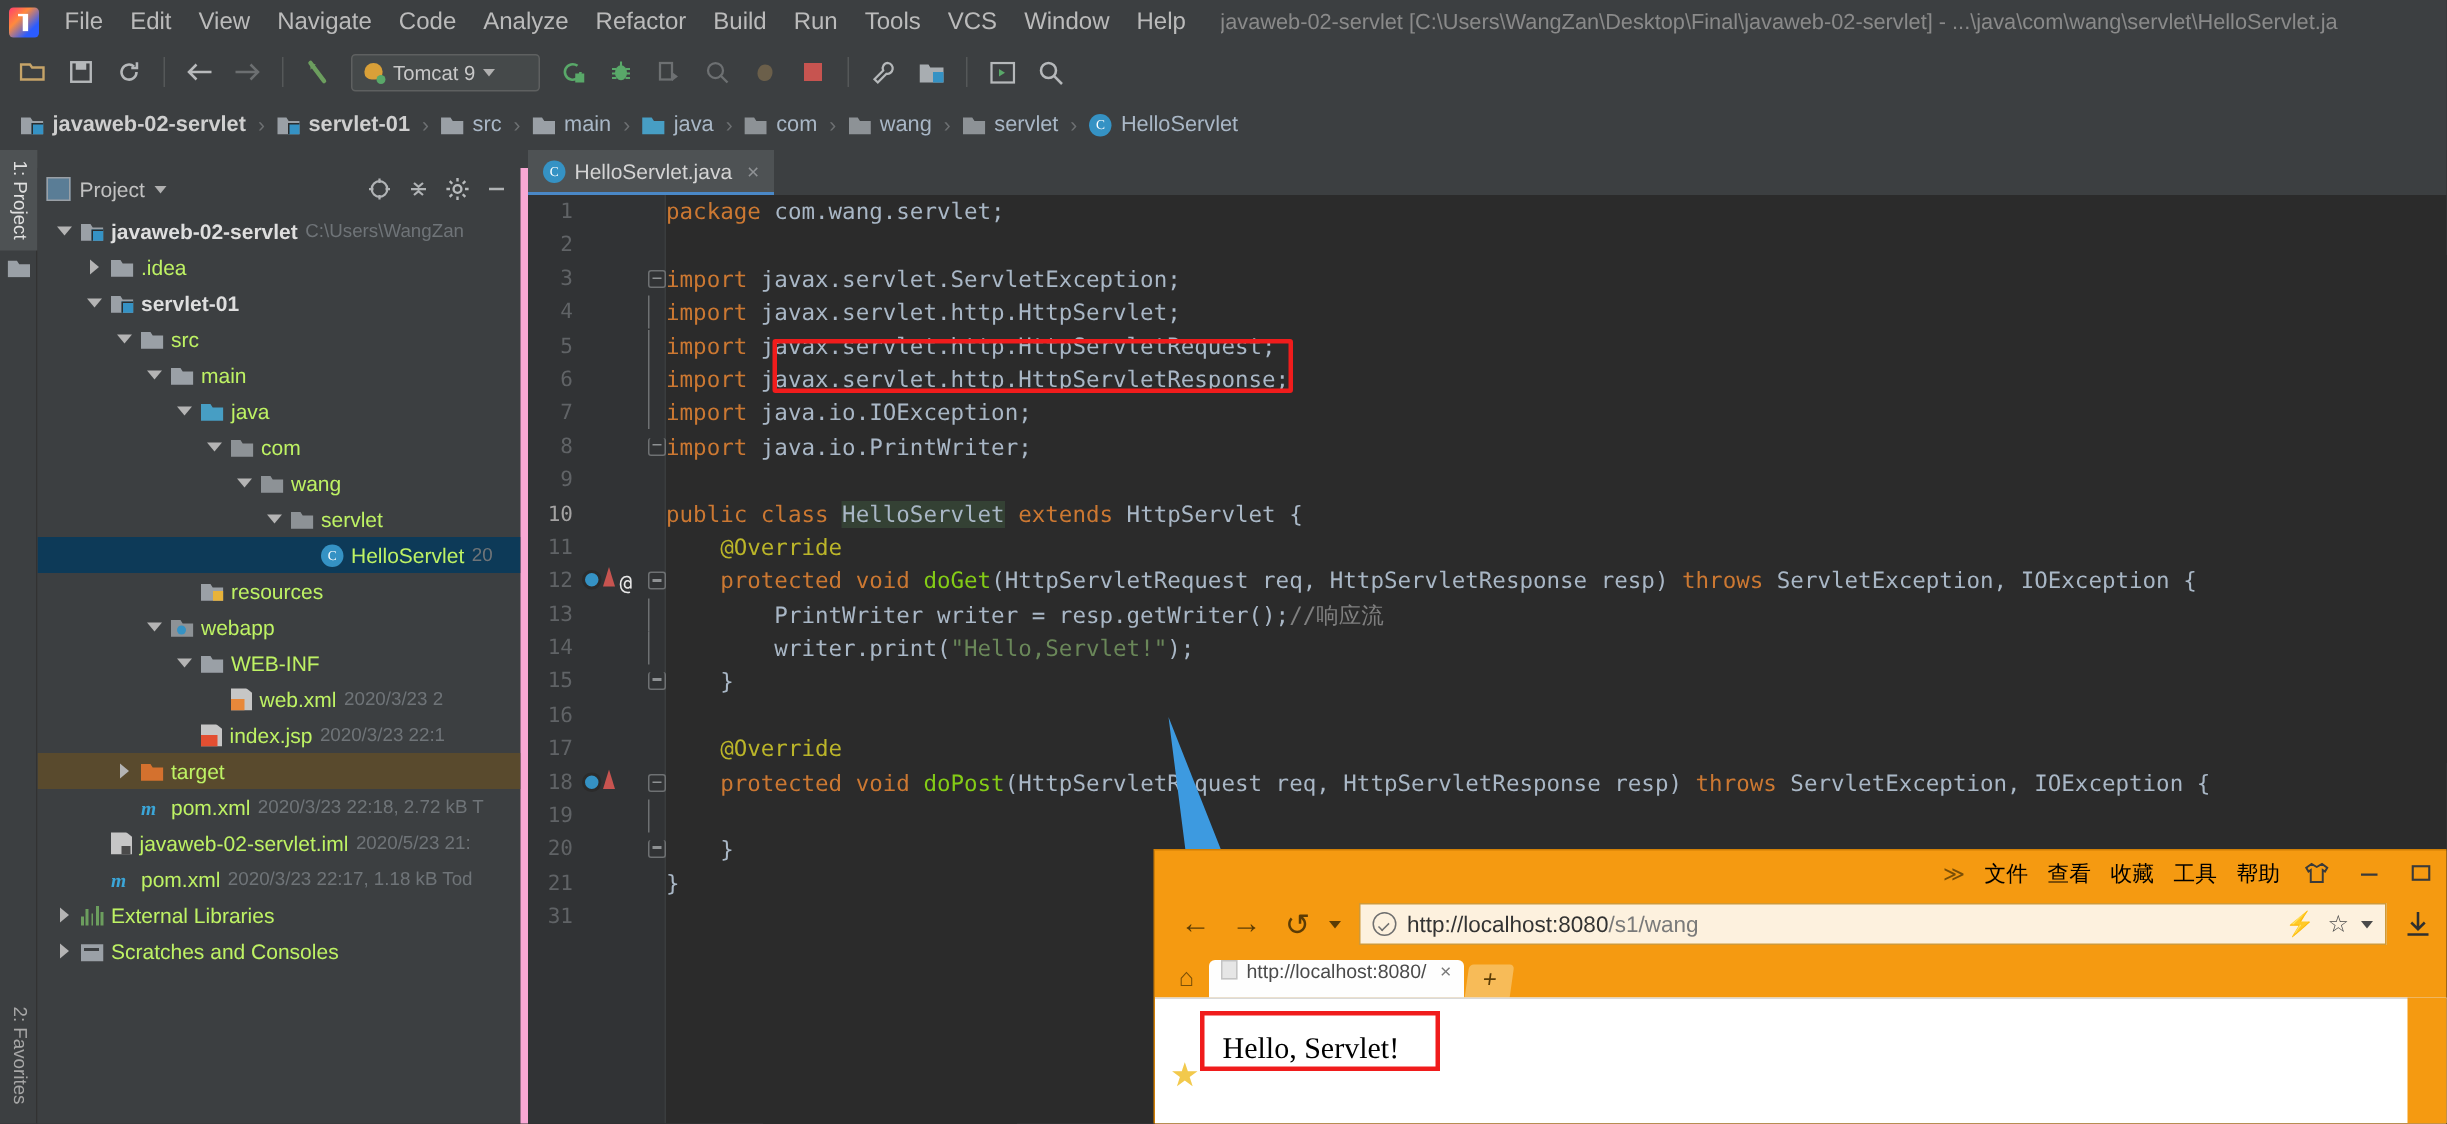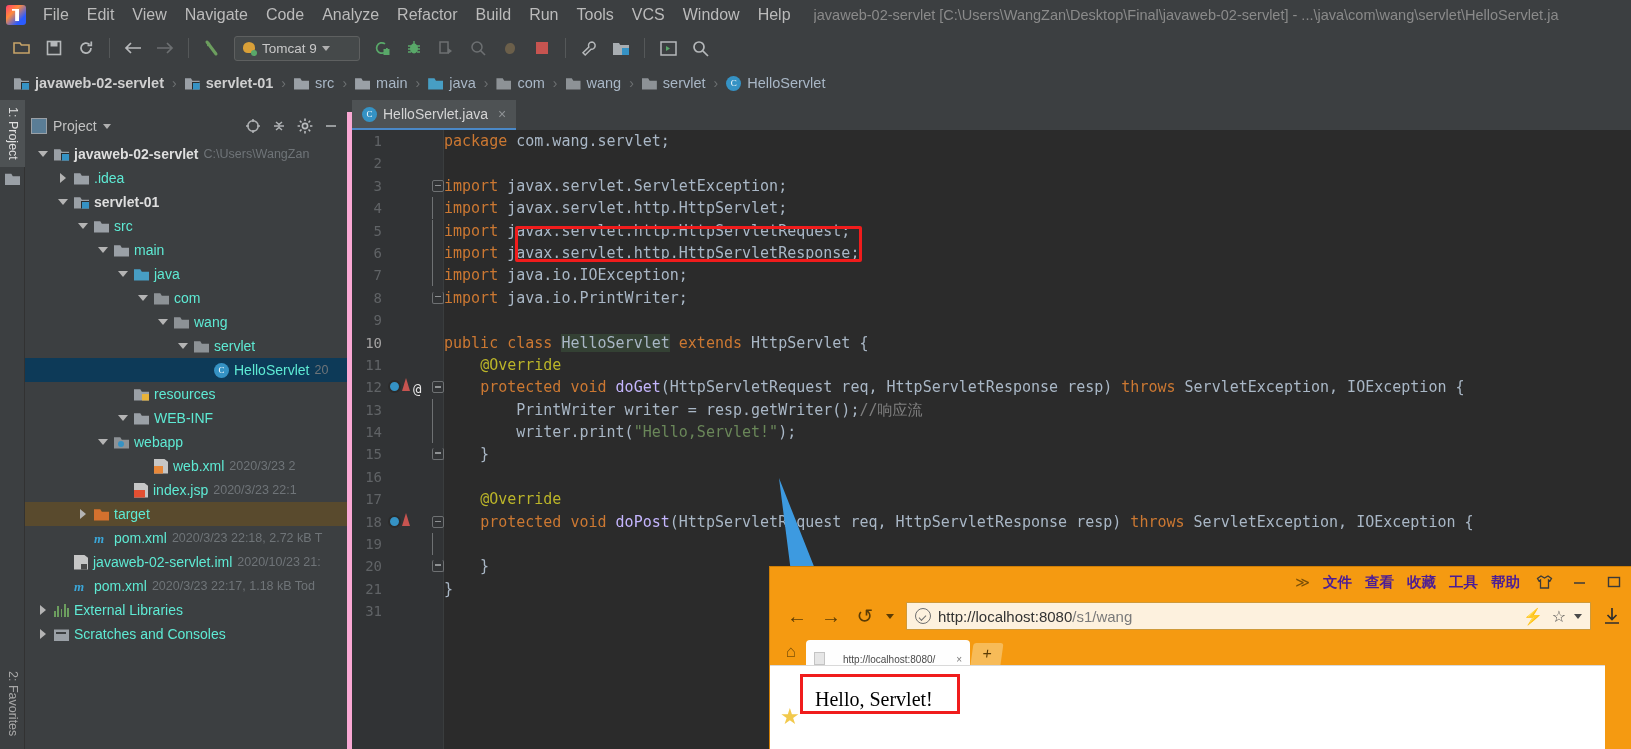--- a/index.html
+++ b/index.html
@@ -122,21 +122,21 @@
   .tree {
     position: absolute; left: 0; top: 28px; right: 0; bottom: 0;
     overflow: hidden; padding-top: 2px;
   }
   .trow {
     height: 24px; display: flex; align-items: center; gap: 5px;
     font-size: 14px; color: #bbbbbb; white-space: nowrap; padding-right: 4px;
   }
   .trow.selected { background: #0d3a58; }
   .trow.target-hl { background: #594a2d; }
-  .trow .tname { color: #5eead4; }
+  .trow .tname { color: #bef264; }
   .trow.bold .tname { font-weight: bold; color: #dedede; }
   .trow .tmeta { color: #6f7478; font-size: 12.5px; }
   .arrow {
     width: 11px; height: 11px; flex: 0 0 auto; position: relative;
   }
   .arrow.down::after {
     content: ""; position: absolute; left: 0; top: 2px;
     border-left: 5px solid transparent; border-right: 5px solid transparent;
     border-top: 6px solid #b4b4b4;
   }
@@ -229,42 +229,42 @@
     border-left: 4px solid transparent; border-right: 4px solid transparent;
     border-bottom: 13px solid #c75450;
   }
   .gat { position: absolute; left: 61px; top: 2px; color: #e8e8e8; font-size: 14px; }
 
   
   .kw { color: #cc7832; }
   .str { color: #6a8759; }
   .cmt { color: #808080; }
   .ann { color: #bbb529; }
-  .mth { color: #c4b5fd; text-align: center; }
+  .mth { color: #84cc16; text-align: center; }
   .hl-sel { background: #344134; }
 
   
   .redbox {
     position: absolute; border: 3px solid #f01c1c; border-radius: 2px; pointer-events: none;
   }
 
   
   .arrow-svg { position: absolute; left: 0; top: 0; pointer-events: none; }
 
   
   .browser {
     position: absolute; left: 770px; top: 567px; width: 861px; height: 182px;
     background: #f59a11; box-shadow: 0 0 0 1px #d07f06;
   }
   .br-menubar {
     height: 30px; display: flex; align-items: center; justify-content: flex-end;
     padding-right: 6px; gap: 13px; color: #2b2b2b; font-size: 14.5px;
   }
   .br-menubar .chev { font-size: 14px; color: #7a4f07; }
-  .br-mitem { color: #4c1d95; font-weight: bold; }
+  .br-mitem { color: #000000; }
   .br-icon-btn { width: 22px; height: 22px; display: flex; align-items: center; justify-content: center; color: #3a3a3a; }
   .br-navrow { height: 38px; display: flex; align-items: center; padding: 0 6px 0 14px; gap: 8px; }
   .nav-btn { width: 26px; height: 26px; display: flex; align-items: center; justify-content: center; color: #5b3c05; font-size: 20px; }
   .urlbar {
     flex: 1 1 auto; height: 28px; background: #fdf1de; border: 1px solid #cf9a3a;
     display: flex; align-items: center; padding: 0 8px; gap: 7px; margin-left: 4px;
   }
   .url-text { font-size: 15px; color: #7a7a7a; white-space: nowrap; }
   .url-text b { color: #333; font-weight: normal; }
   .url-right { margin-left: auto; display: flex; align-items: center; gap: 8px; color: #4a4a4a; }
@@ -273,22 +273,22 @@
     position: relative; flex: 0 0 auto;
   }
   .shield::after {
     content: ""; position: absolute; left: 3px; top: 6px; width: 6px; height: 3px;
     border-left: 1.6px solid #6f6f6f; border-bottom: 1.6px solid #6f6f6f;
     transform: rotate(-45deg);
   }
   .br-tabrow { height: 30px; display: flex; align-items: flex-end; padding-left: 8px; gap: 2px; }
   .home-ico { width: 26px; height: 26px; display: flex; align-items: center; justify-content: center; color: #7a4f07; font-size: 17px; }
   .br-tab {
-    height: 25px; background: #fefefe; display: flex; align-items: flex-end;
-    padding: 0 8px; gap: 18px; border-radius: 4px 4px 0 0; font-size: 10px; color: #4a4a4a;
+    height: 25px; background: #fefefe; display: flex; align-items: flex-start;
+    padding: 0 8px; gap: 6px; border-radius: 4px 4px 0 0; font-size: 13px; color: #4a4a4a;
     max-width: 200px;
   }
   .br-tab .favicon { width: 11px; height: 13px; background: #e6e6e6; border: 1px solid #c4c4c4; flex: 0 0 auto; }
   .br-tab .x2 { color: #7a7a7a; margin-left: 3px; }
   .br-newtab {
     width: 30px; height: 22px; background: #f7bb58; border-radius: 3px 3px 0 0;
     display: flex; align-items: center; justify-content: center; color: #5b3c05; font-size: 16px;
     transform: skewX(-8deg);
   }
   .br-content {
@@ -582,30 +582,30 @@
           <span class="tname">HelloServlet</span>
           <span class="tmeta">20</span>
         </div>
         <div class="trow">
           <span style="display:inline-block;width:88px;flex:0 0 auto"></span>
           <span class="arrow"></span>
           <span class="ico-res"></span>
           <span class="tname">resources</span>
         </div>
         <div class="trow">
+          <span style="display:inline-block;width:68px;flex:0 0 auto"></span>
+          <span class="arrow down"></span>
+          <span class="ico-webapp"></span>
+          <span class="tname">webapp</span>
+        </div>
+        <div class="trow">
           <span style="display:inline-block;width:88px;flex:0 0 auto"></span>
           <span class="arrow down"></span>
           <span class="ico-folder"></span>
           <span class="tname">WEB-INF</span>
-        </div>
-        <div class="trow">
-          <span style="display:inline-block;width:68px;flex:0 0 auto"></span>
-          <span class="arrow down"></span>
-          <span class="ico-webapp"></span>
-          <span class="tname">webapp</span>
         </div>
         <div class="trow">
           <span style="display:inline-block;width:108px;flex:0 0 auto"></span>
           <span class="arrow"></span>
           <span class="ico-xml"></span>
           <span class="tname">web.xml</span>
           <span class="tmeta">2020/3/23 2</span>
         </div>
         <div class="trow">
           <span style="display:inline-block;width:88px;flex:0 0 auto"></span>
@@ -625,21 +625,21 @@
           <span class="arrow"></span>
           <span class="ico-maven">m</span>
           <span class="tname">pom.xml</span>
           <span class="tmeta">2020/3/23 22:18, 2.72 kB T</span>
         </div>
         <div class="trow">
           <span style="display:inline-block;width:28px;flex:0 0 auto"></span>
           <span class="arrow"></span>
           <span class="ico-iml"></span>
           <span class="tname">javaweb-02-servlet.iml</span>
-          <span class="tmeta">2020/10/23 21:</span>
+          <span class="tmeta">2020/5/23 21:</span>
         </div>
         <div class="trow">
           <span style="display:inline-block;width:28px;flex:0 0 auto"></span>
           <span class="arrow"></span>
           <span class="ico-maven">m</span>
           <span class="tname">pom.xml</span>
           <span class="tmeta">2020/3/23 22:17, 1.18 kB Tod</span>
         </div>
         <div class="trow">
           <span style="display:inline-block;width:8px;flex:0 0 auto"></span>

